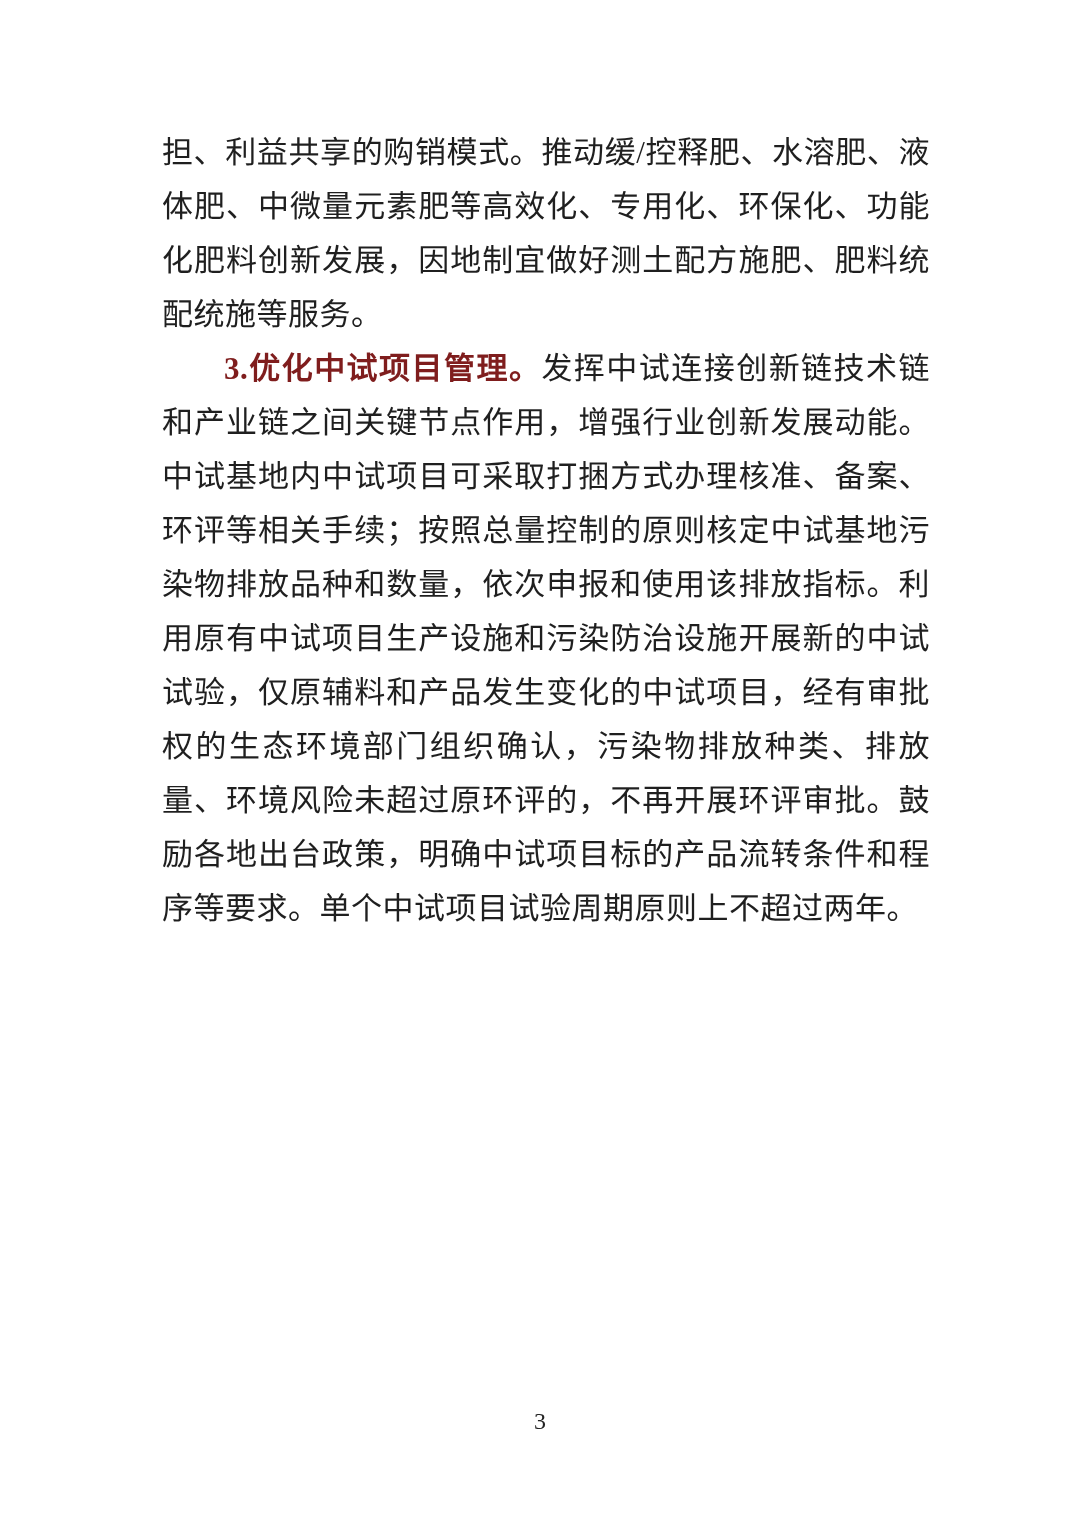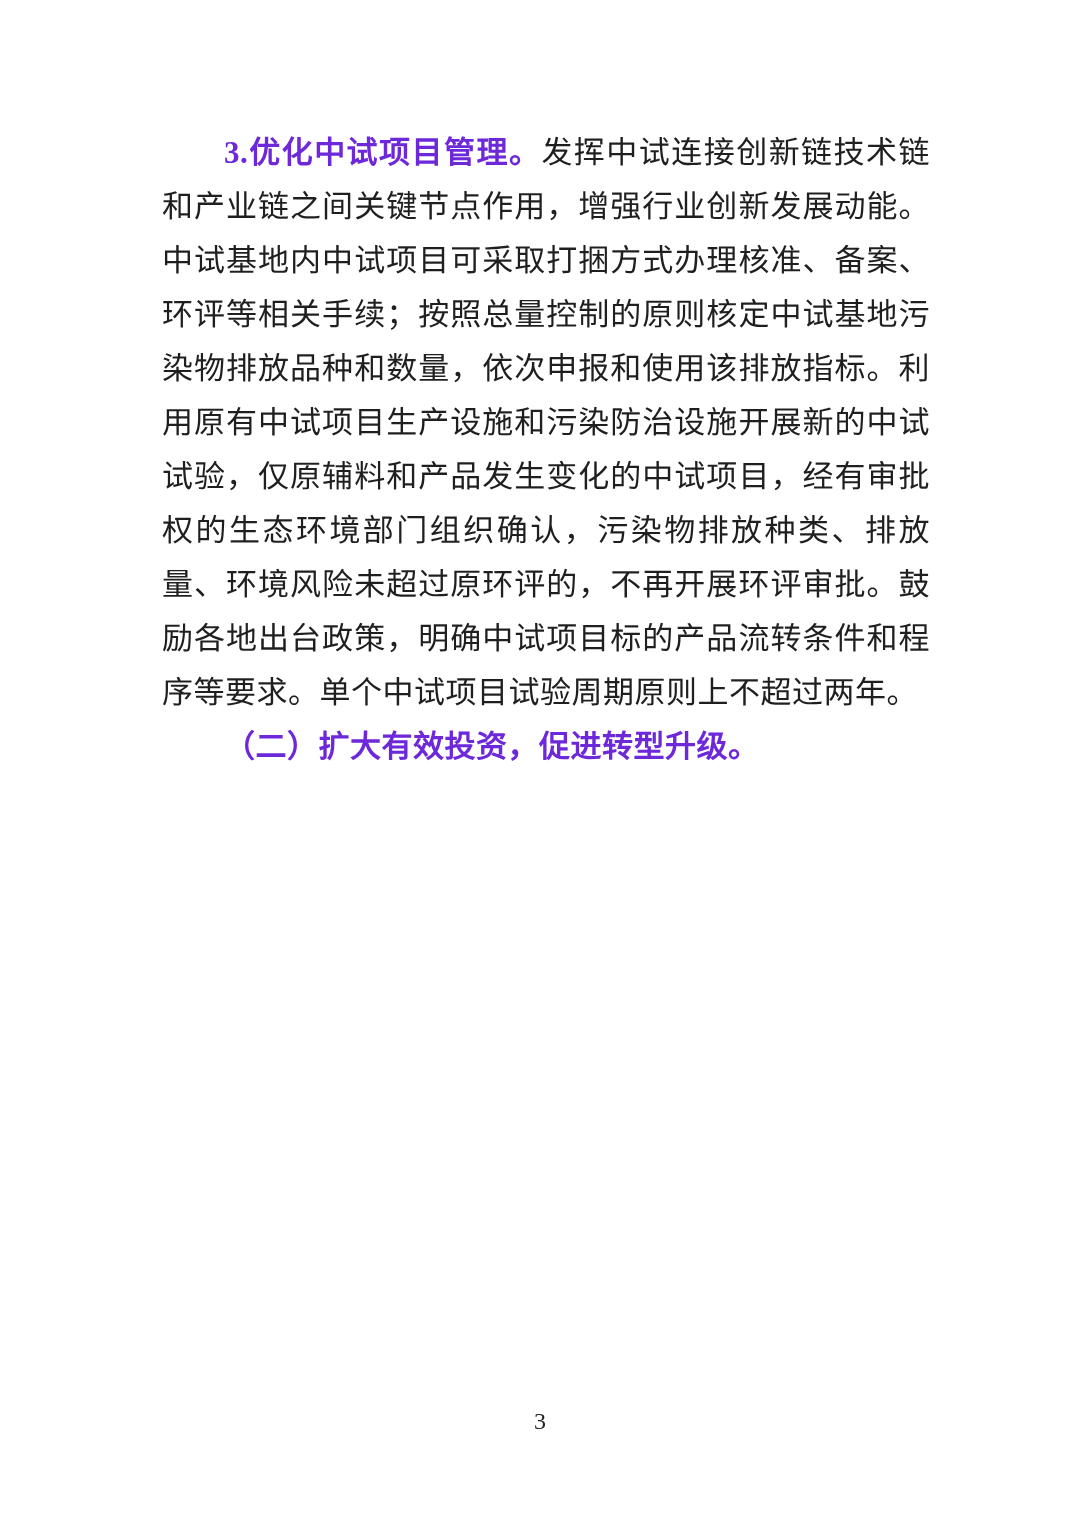--- a/index.html
+++ b/index.html
@@ -29,36 +29,36 @@
     color: #1f1f1f;
     text-align: justify;
     text-justify: inter-ideograph;
     letter-spacing: 0.5px;
   }
   .body-text p.indent {
     text-indent: 2em;
   }
   .body-text b {
     font-weight: 700;
-    color: #6d28d9;
+    color: #7f1d1d;
   }
   .page-number {
     position: absolute;
     top: 1406px;
     left: 0;
     width: 100%;
     text-align: center;
     font-size: 24px;
     line-height: 30px;
     color: #232323;
     font-family: "Liberation Serif", "DejaVu Serif", serif;
   }
 </style>
 </head>
 <body>
 
 <div class="page">
   <div class="body-text" id="document-body">
+      <p><span>担、利益共享的购销模式。推动缓/控释肥、水溶肥、液体肥、中微量元素肥等高效化、专用化、环保化、功能化肥料创新发展，因地制宜做好测土配方施肥、肥料统配统施等服务。</span></p>
       <p class="indent"><b>3.优化中试项目管理。</b><span>发挥中试连接创新链技术链和产业链之间关键节点作用，增强行业创新发展动能。中试基地内中试项目可采取打捆方式办理核准、备案、环评等相关手续；按照总量控制的原则核定中试基地污染物排放品种和数量，依次申报和使用该排放指标。利用原有中试项目生产设施和污染防治设施开展新的中试试验，仅原辅料和产品发生变化的中试项目，经有审批权的生态环境部门组织确认，污染物排放种类、排放量、环境风险未超过原环评的，不再开展环评审批。鼓励各地出台政策，明确中试项目标的产品流转条件和程序等要求。单个中试项目试验周期原则上不超过两年。</span></p>
-      <p class="indent"><b>（二）扩大有效投资，促进转型升级。</b></p>
     </div>
   <div class="page-number">3</div>
 </div>
 
 </body></html>

